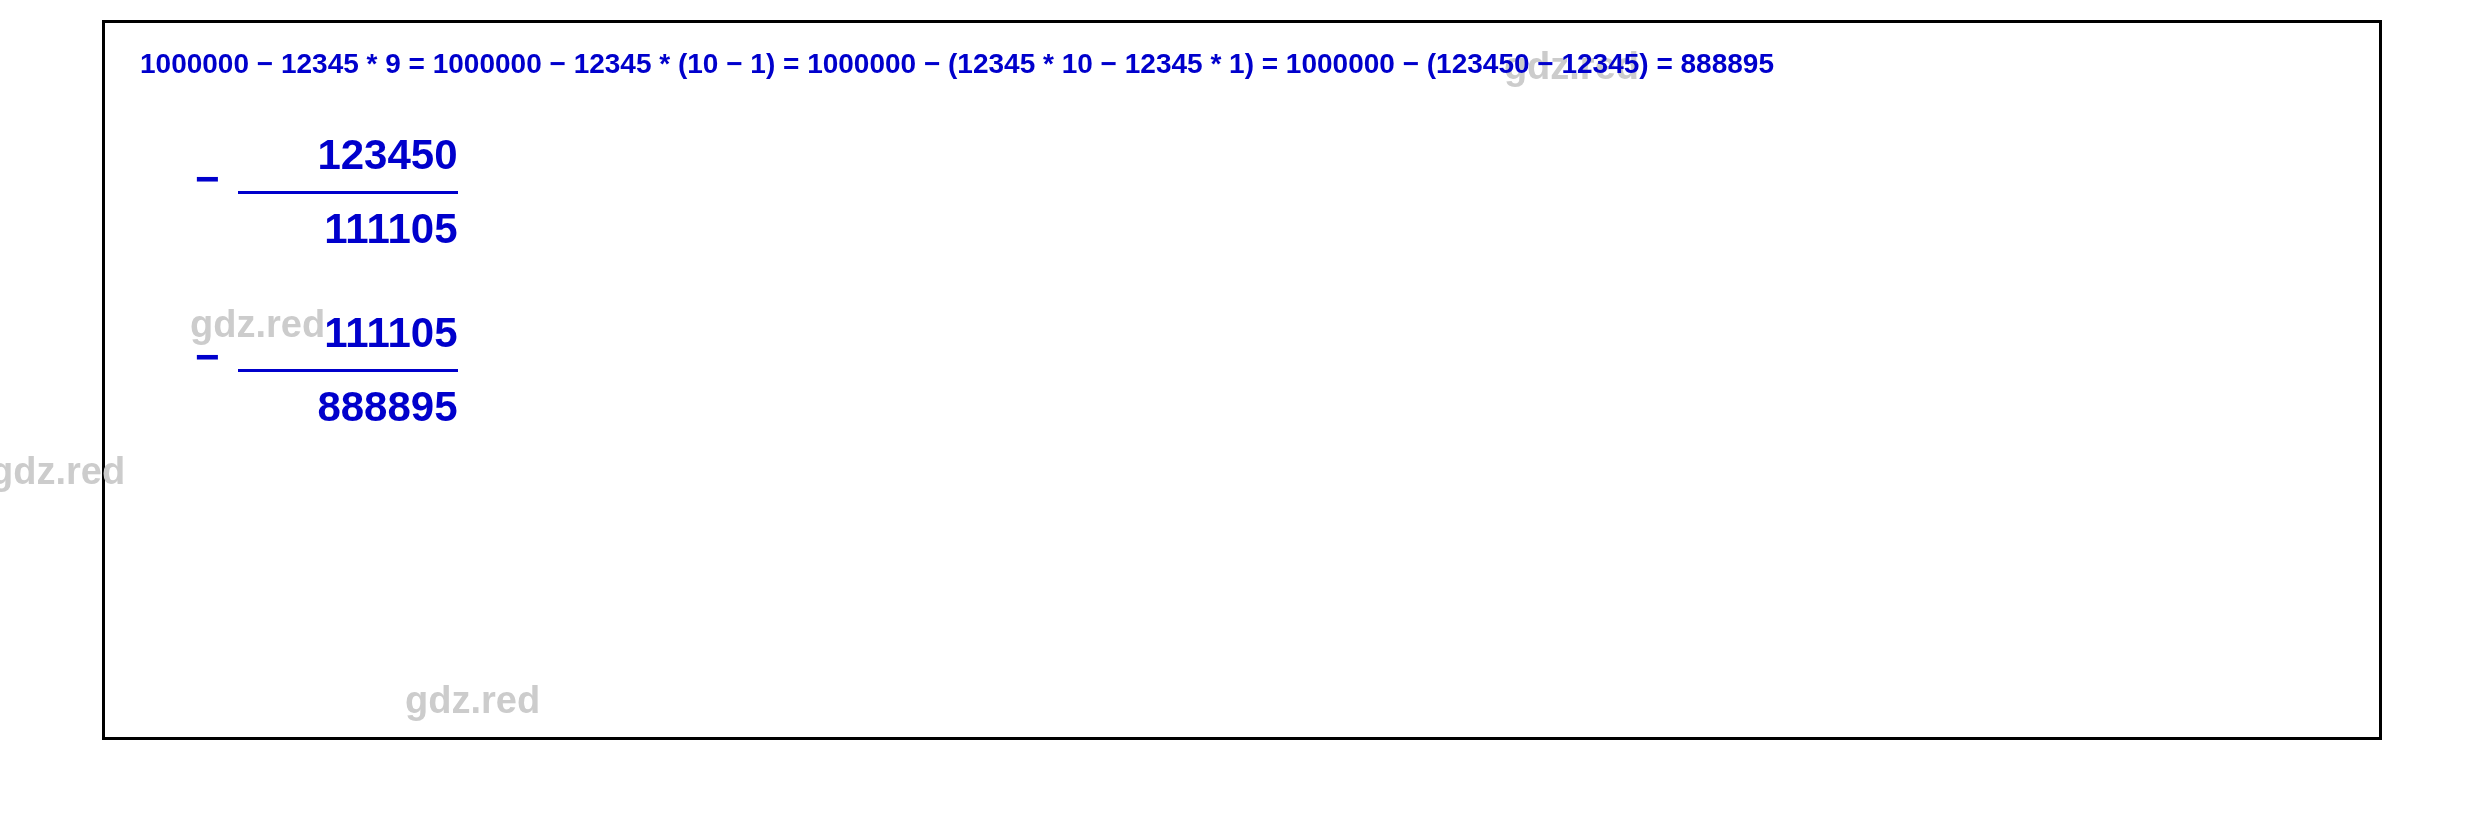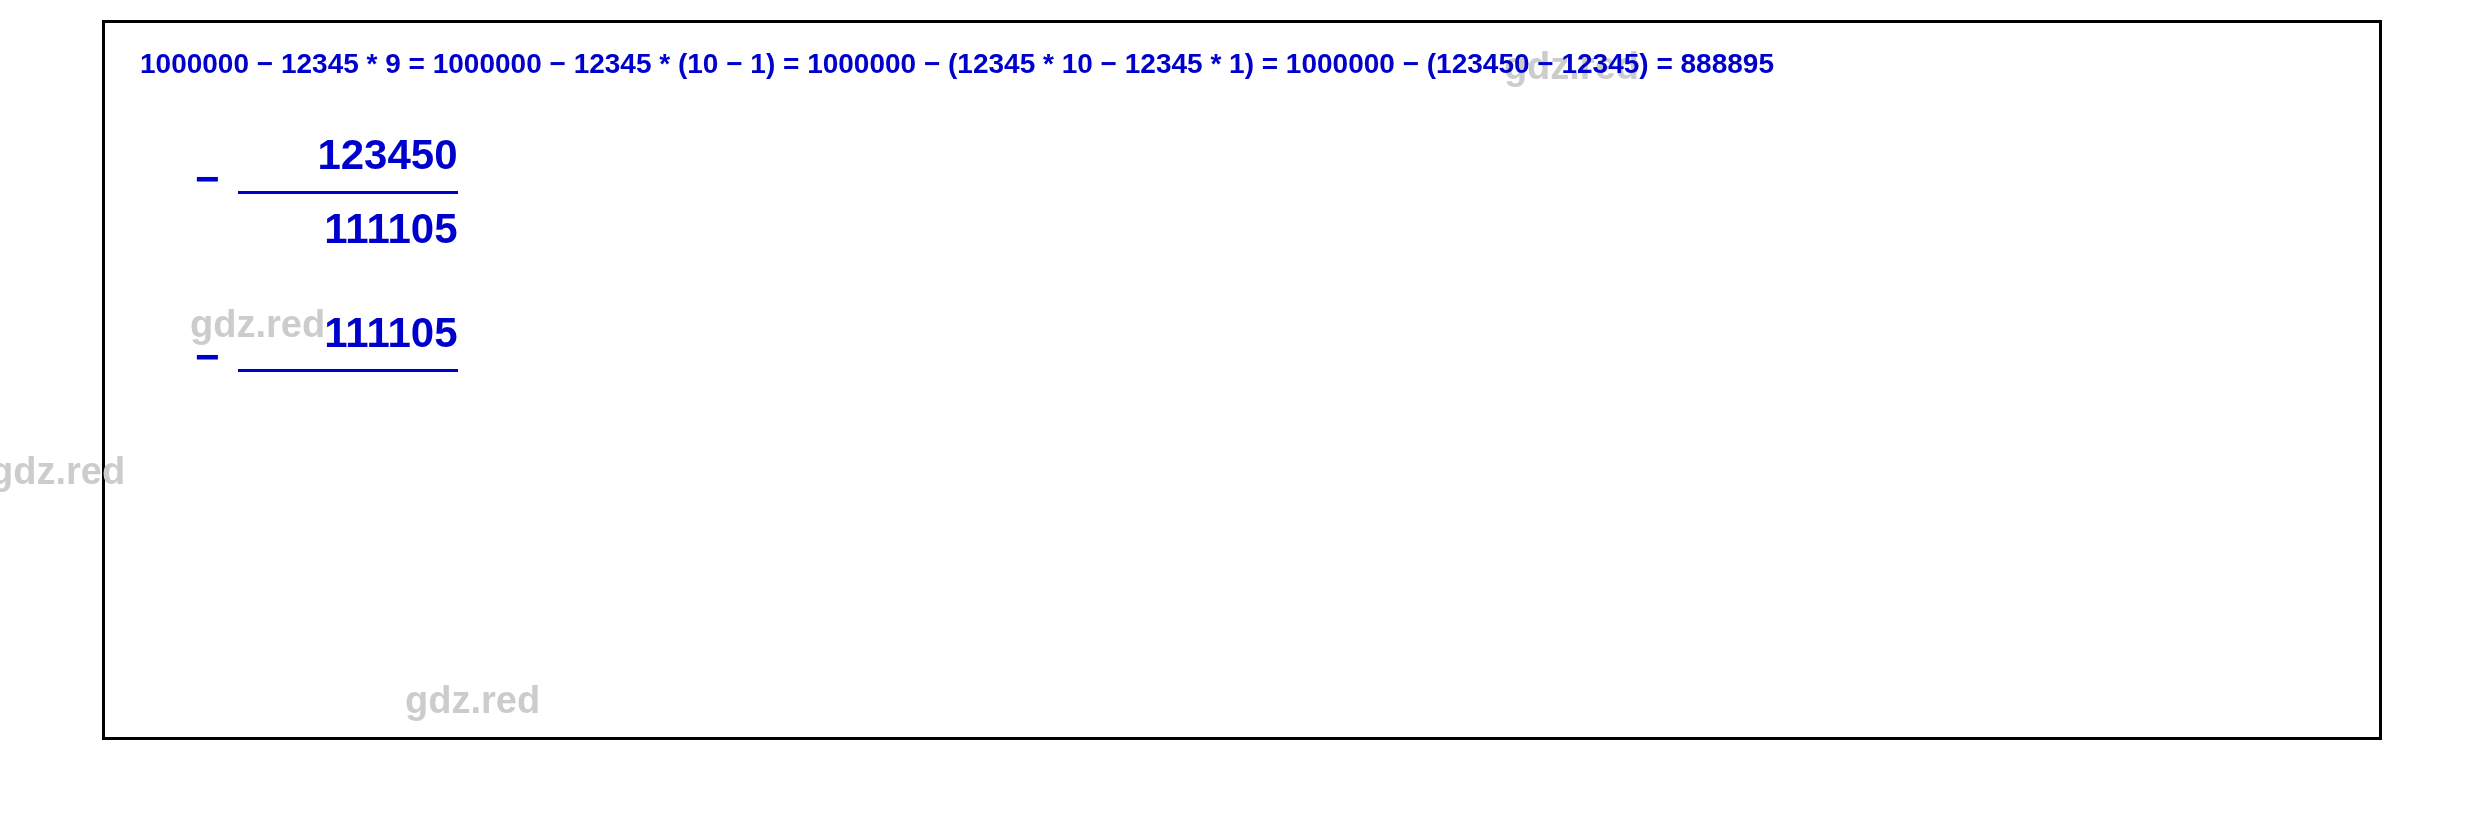--- a/index.html
+++ b/index.html
@@ -121,19 +121,20 @@
         </div>
       </div>
     </div>
 
     <div class="calc-group">
       <div class="calc-row">
         <div class="minus-sign">−</div>
         <div class="calc-numbers">
           <div class="calc-num">111105</div>
           <div class="calc-divider"></div>
+          <div class="calc-result">888895</div>
         </div>
       </div>
     </div>
   </div>
 </div>
 
 <div class="watermark wm-bottom-left">gdz.red</div>
 
 </body></html>

